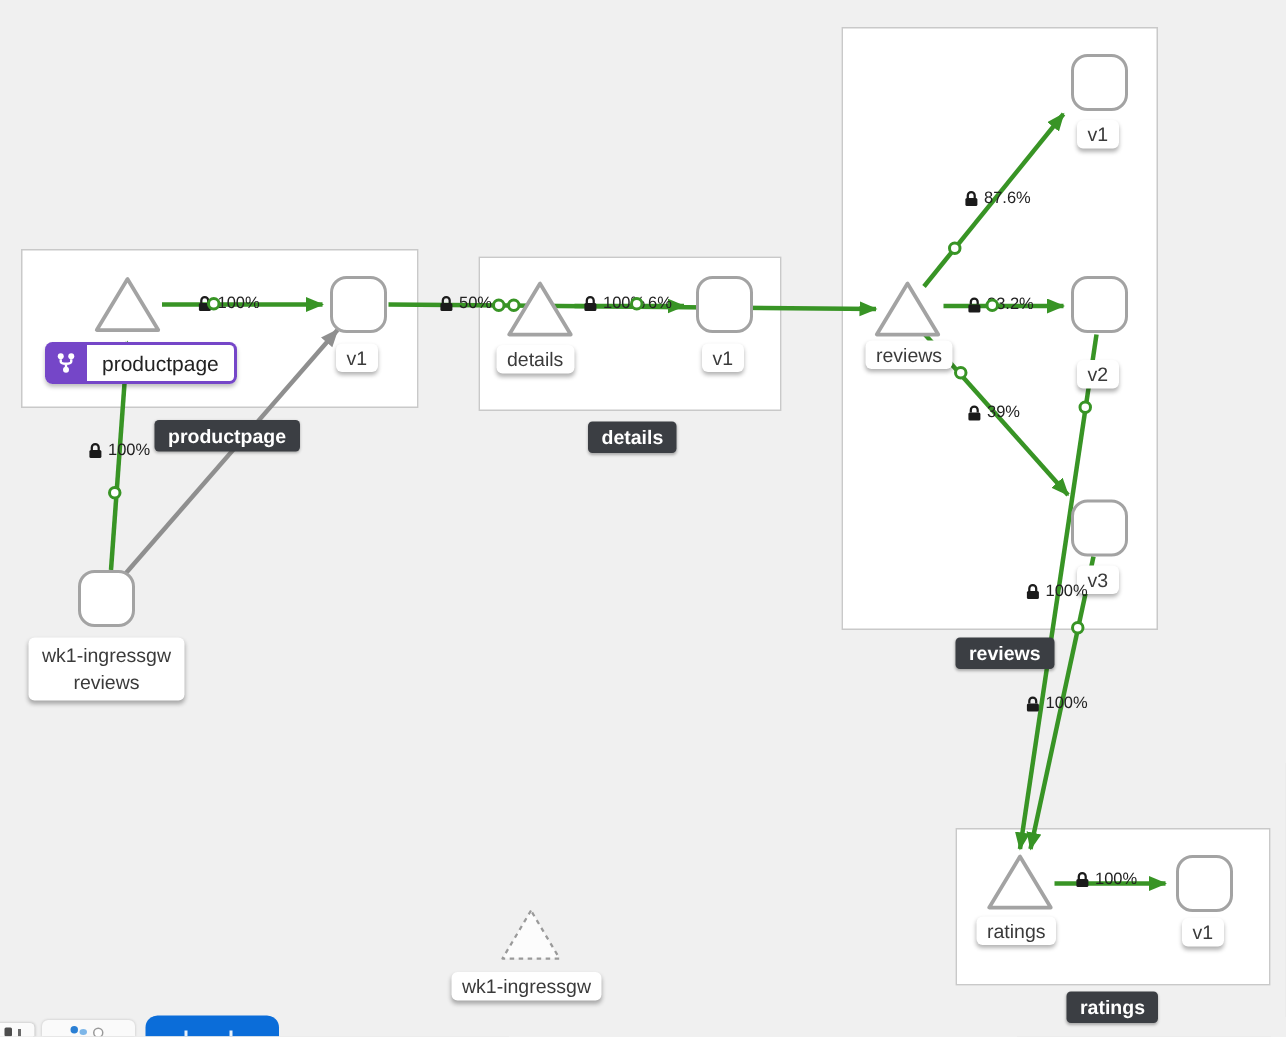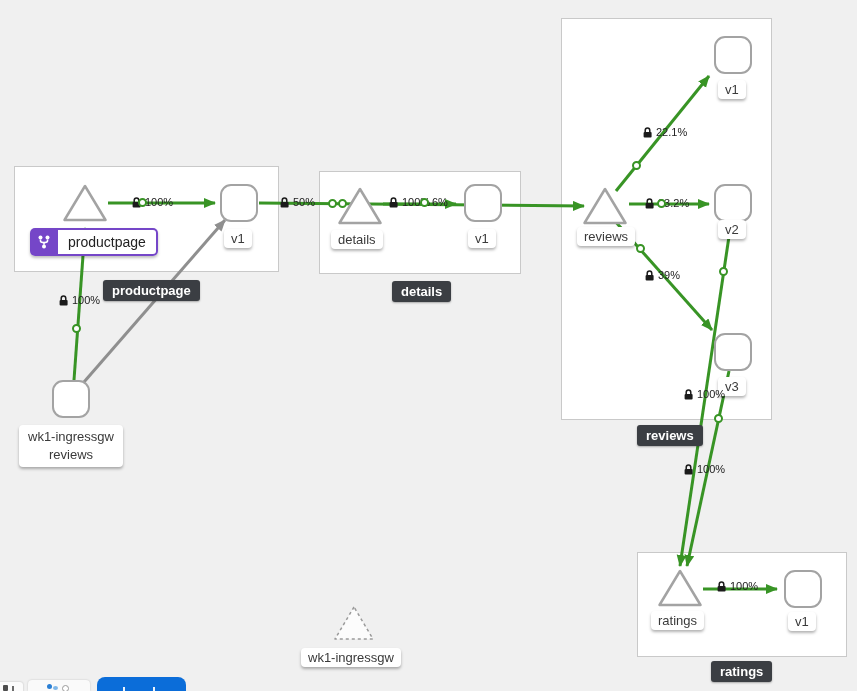--- a/index.html
+++ b/index.html
@@ -102,21 +102,21 @@
       </svg>
     </span>
     <span class="ptext">productpage</span>
   </div>
 
   <span class="chip" style="left:224px;top:229px">v1</span>
   <span class="chip" style="left:331px;top:230px">details</span>
   <span class="chip" style="left:468px;top:229px">v1</span>
   <span class="chip" style="left:577px;top:227px">reviews</span>
   <span class="chip" style="left:718px;top:80px">v1</span>
-  <span class="chip" style="left:718px;top:220px">v2</span>
+  <span class="chip" style="left:718px;top:240px">v2</span>
   <span class="chip" style="left:718px;top:377px">v3</span>
   <span class="chip" style="left:651px;top:611px">ratings</span>
   <span class="chip" style="left:788px;top:612px">v1</span>
   <span class="chip two-line" style="left:19px;top:425px"><span>wk1-ingressgw</span><br>
         <span>reviews</span></span>
   <span class="chip" style="left:301px;top:648px">wk1-ingressgw</span>
 
   <span class="badge" style="left:103px;top:280px">productpage</span>
   <span class="badge" style="left:392px;top:281px">details</span>
   <span class="badge" style="left:637px;top:425px">reviews</span>
@@ -131,21 +131,21 @@
   </span>
 
   <span class="elabel" style="left:131px;top:196px">
     <svg width="11" height="11">
       <path d="M3.2 5V3.4a2.3 2.3 0 0 1 4.6 0V5" fill="none" stroke="#1b1b1b" stroke-width="1.5"></path>
       <rect x="1.6" y="5" width="8" height="5.4" rx="1" fill="#1b1b1b"></rect>
       </svg>
     <span>100%</span>
   </span>
 
-  <span class="elabel" style="left:279px;top:196px">
+  <span class="elabel" style="left:292px;top:196px">
     <svg width="11" height="11">
       <path d="M3.2 5V3.4a2.3 2.3 0 0 1 4.6 0V5" fill="none" stroke="#1b1b1b" stroke-width="1.5"></path>
       <rect x="1.6" y="5" width="8" height="5.4" rx="1" fill="#1b1b1b"></rect>
       </svg>
     <span>50%</span>
   </span>
 
   <span class="elabel" style="left:388px;top:196px">
     <svg width="11" height="11">
       <path d="M3.2 5V3.4a2.3 2.3 0 0 1 4.6 0V5" fill="none" stroke="#1b1b1b" stroke-width="1.5"></path>
@@ -153,21 +153,21 @@
       </svg>
     <span>100%</span>
   </span>
   <span class="efrag" style="left:432px;top:196px">6%</span>
 
   <span class="elabel" style="left:642px;top:126px">
     <svg width="11" height="11">
       <path d="M3.2 5V3.4a2.3 2.3 0 0 1 4.6 0V5" fill="none" stroke="#1b1b1b" stroke-width="1.5"></path>
       <rect x="1.6" y="5" width="8" height="5.4" rx="1" fill="#1b1b1b"></rect>
       </svg>
-    <span>22.1%</span>
+    <span>87.6%</span>
   </span>
 
   <span class="elabel" style="left:644px;top:197px">
     <svg width="11" height="11">
       <path d="M3.2 5V3.4a2.3 2.3 0 0 1 4.6 0V5" fill="none" stroke="#1b1b1b" stroke-width="1.5"></path>
       <rect x="1.6" y="5" width="8" height="5.4" rx="1" fill="#1b1b1b"></rect>
       </svg>
     <span>33.2%</span>
   </span>
 

